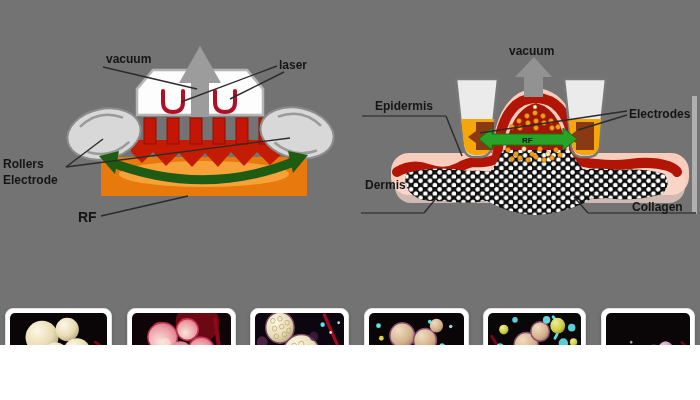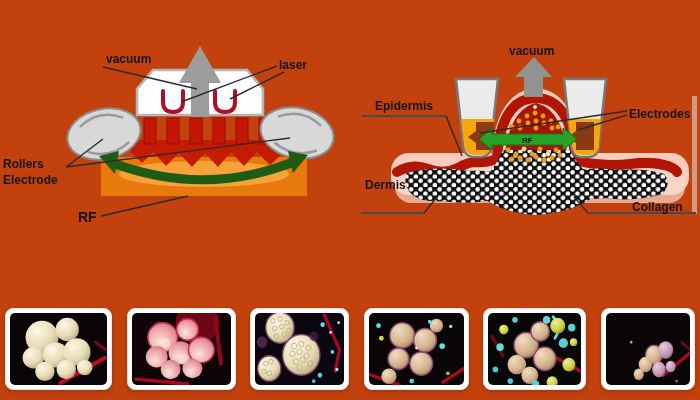--- a/index.html
+++ b/index.html
@@ -1,16 +1,16 @@
 <!DOCTYPE html>
 <html><head>
 <meta charset="utf-8">
 <style>
   html,body{margin:0;padding:0;background:#fff;}
-  #canvas{position:relative;width:700px;height:400px;background:#c2410c;overflow:hidden;
+  #canvas{position:relative;width:700px;height:345px;background:#737373;overflow:hidden;
           font-family:"Liberation Sans",sans-serif;}
   #diagrams{position:absolute;top:0;left:0;}
   svg text{fill:#151515;font-family:"Liberation Sans",sans-serif;font-weight:600;}
   .lbl{font-size:12px;}
   .lbl-big{font-size:14px;font-weight:700;}
   .ptr{stroke:#2b2b2b;stroke-width:1.4;fill:none;}
   .ul{stroke:#4a4a4a;stroke-width:2;fill:none;}
   #thumbstrip{position:absolute;top:308px;left:0;width:700px;height:86px;
               display:flex;justify-content:space-between;padding:0 5px;box-sizing:border-box;}
   .thumb-card{background:#fff;border:1px solid #e3e3e3;border-radius:8px;padding:4px;

